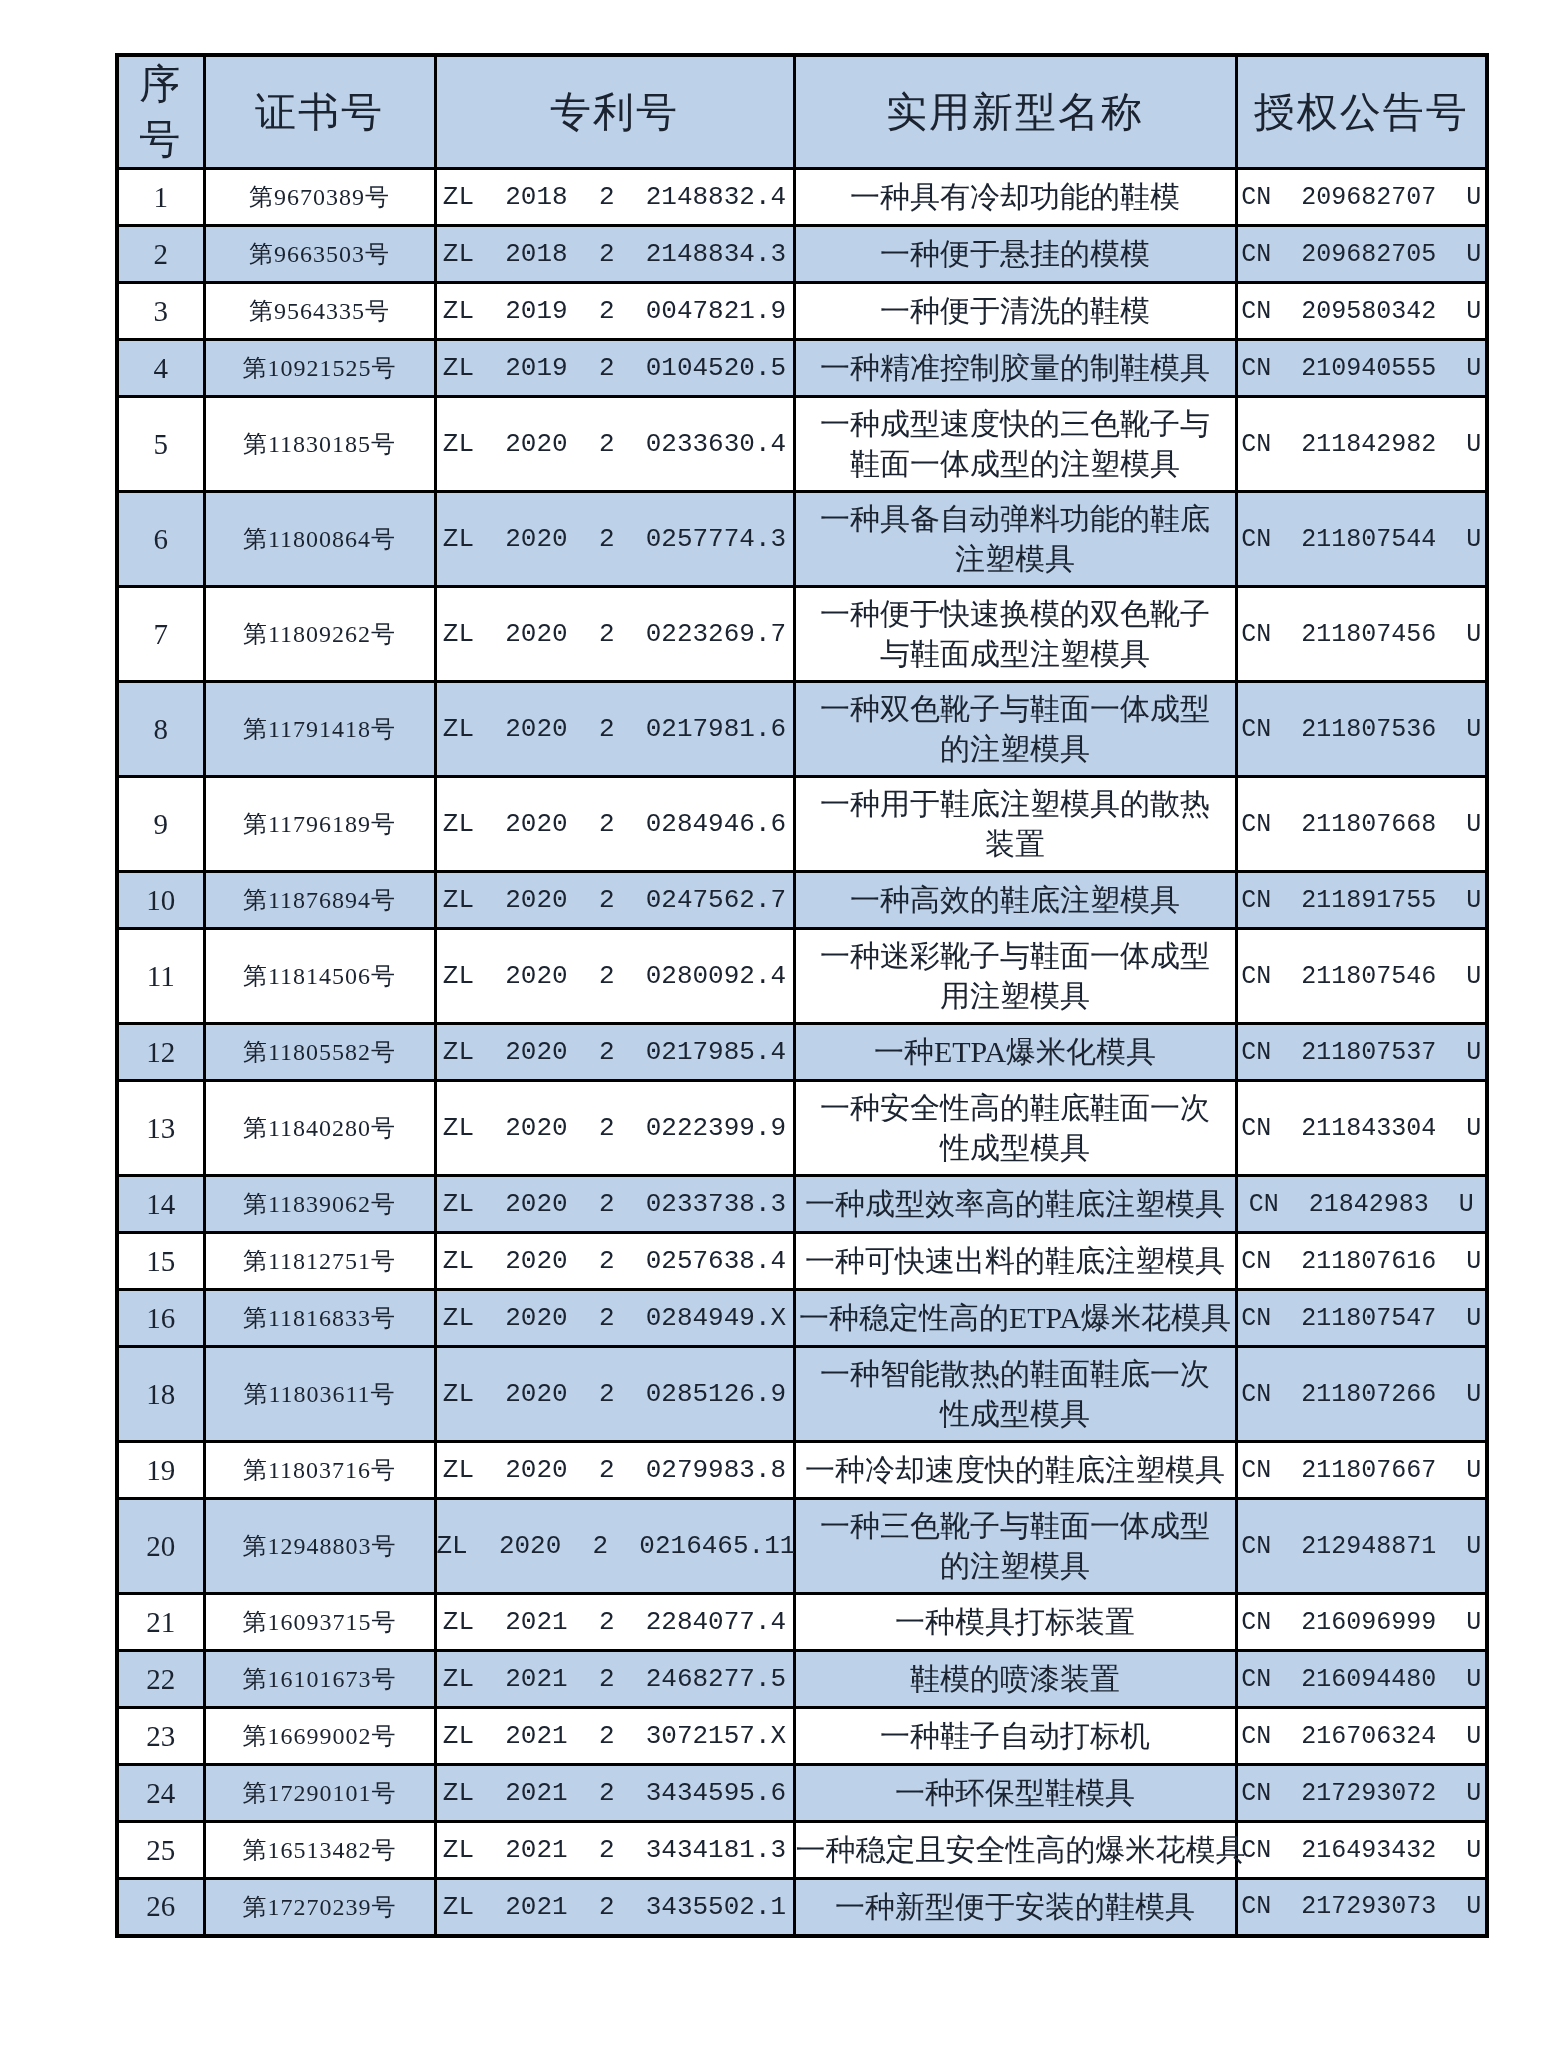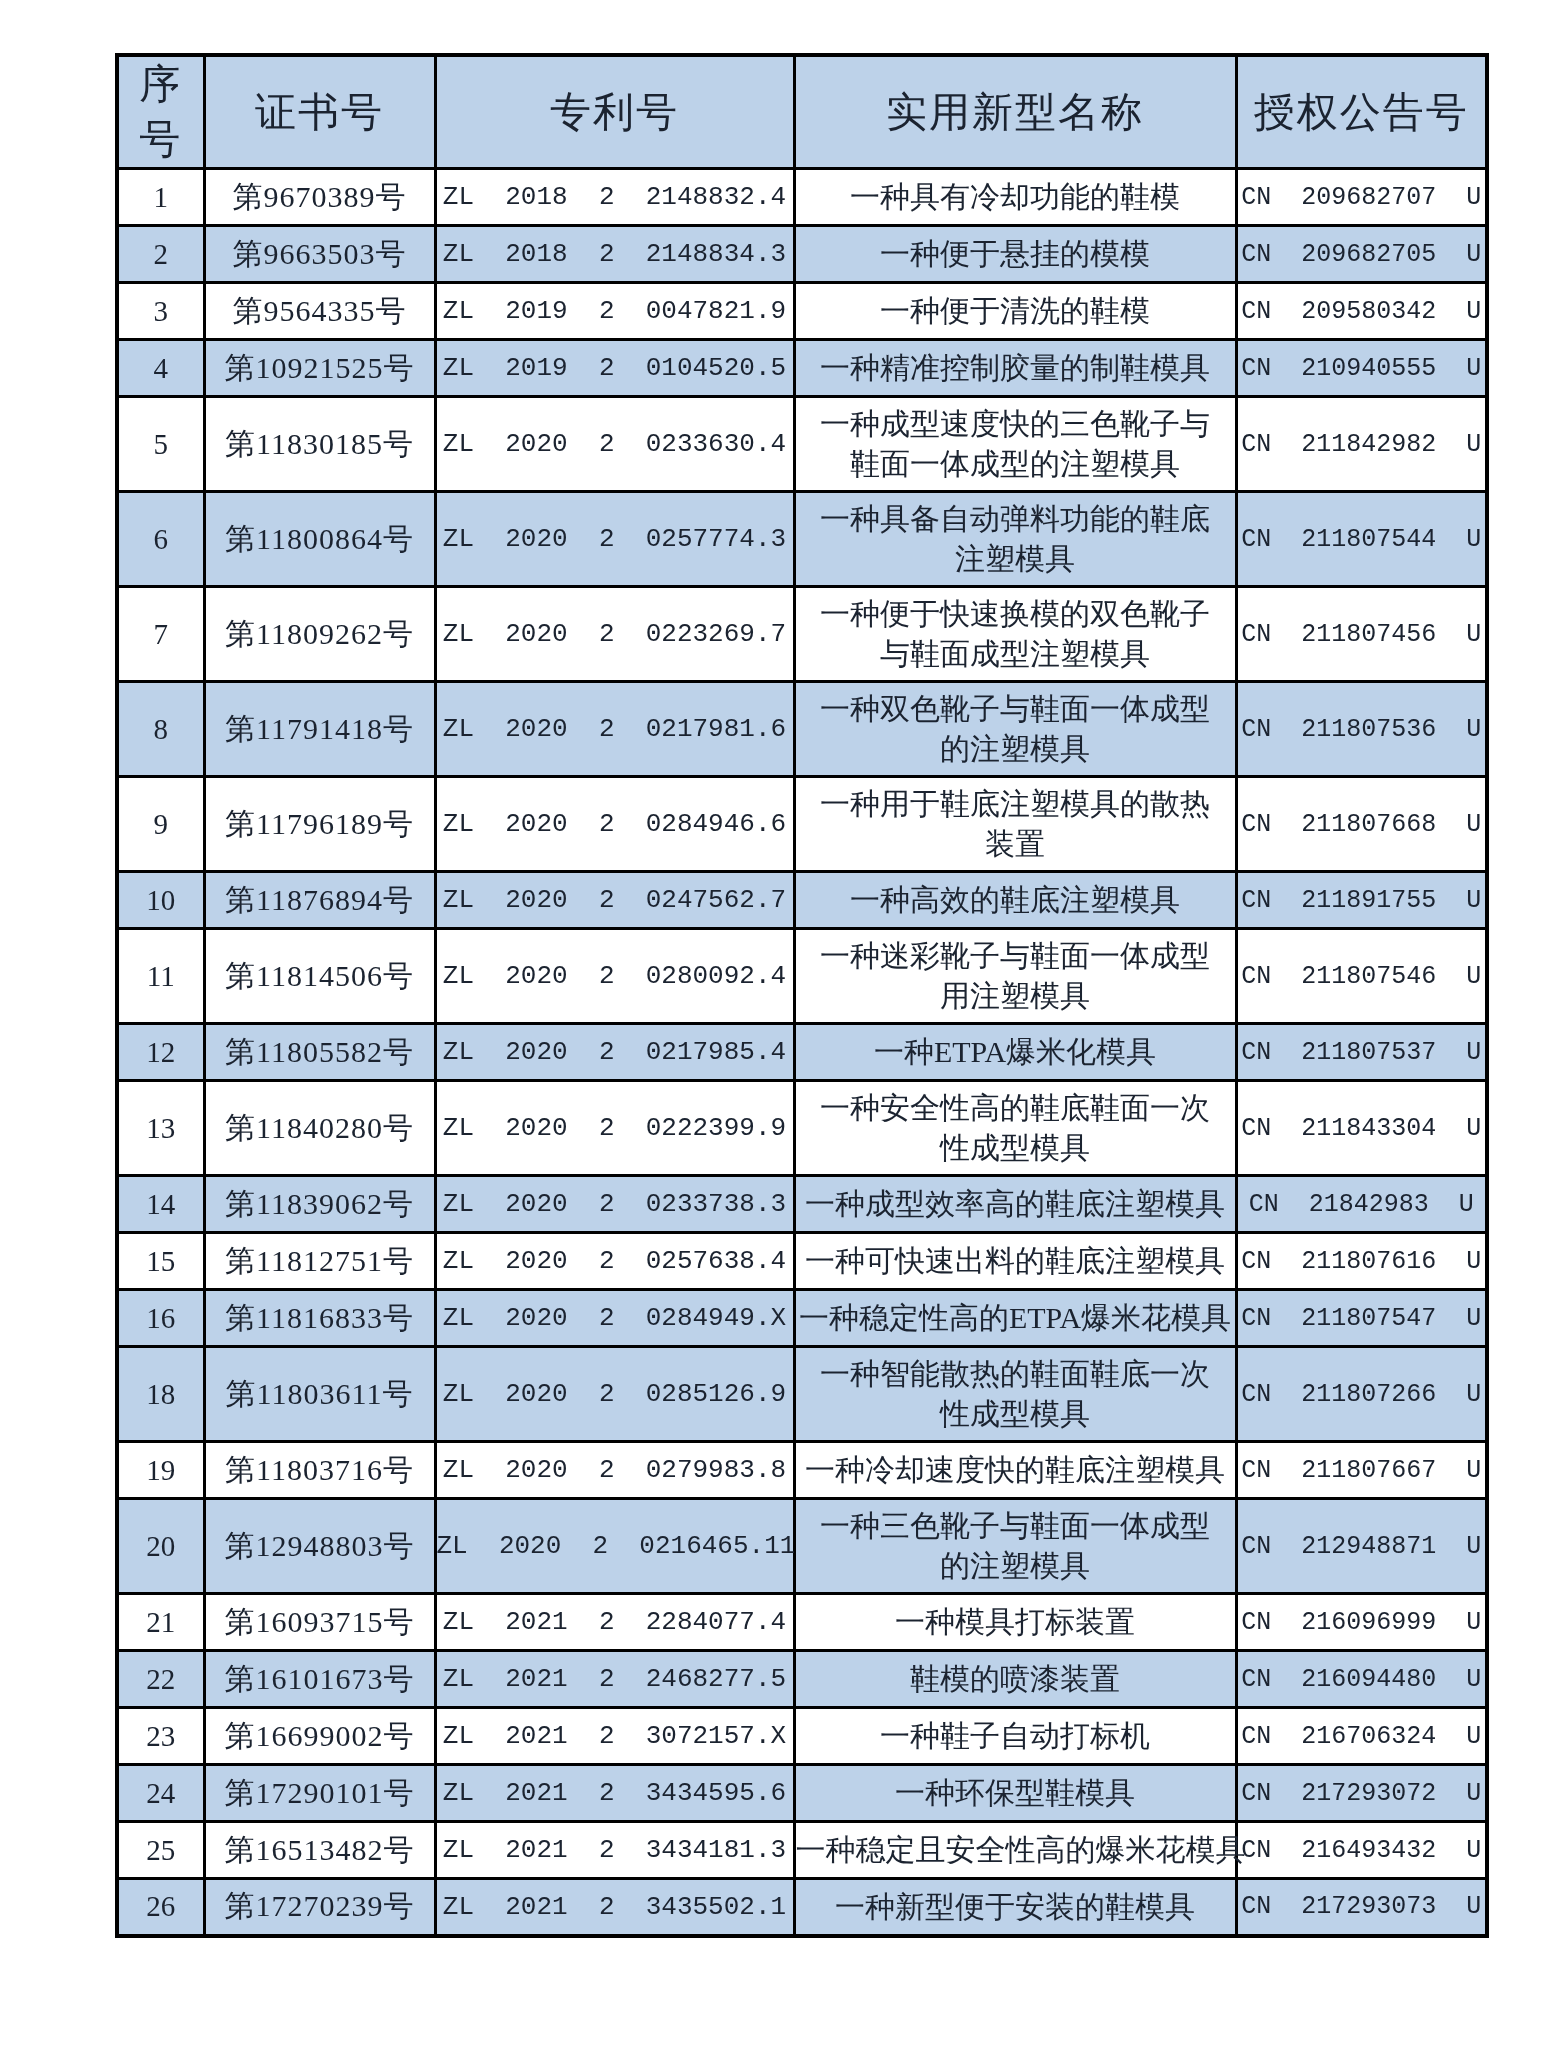--- a/index.html
+++ b/index.html
@@ -34,21 +34,21 @@
     background: var(--row-blue, #bdd2e9);
     font-size: 41px;
     font-weight: normal;
     letter-spacing: 2px;
   }
   tbody tr { height: 57px; }
   tbody tr.tall { height: 95px; }
   tbody tr.shade-blue td { background: var(--row-blue, #bdd2e9); }
   tbody tr.shade-white td { background: #ffffff; }
   td.col-index { font-size: 29px; }
-  td.col-cert { font-size: 30px; letter-spacing: 1px; }
+  td.col-cert { font-size: 24px; letter-spacing: 1px; }
   td.col-patent {
     font-family: "Liberation Mono", "DejaVu Sans Mono", monospace;
     font-size: 26px;
     white-space: pre;
   }
   td.col-name {
     font-size: 30px;
     white-space: pre;
     line-height: 1.32;
     margin-top: 39px;

